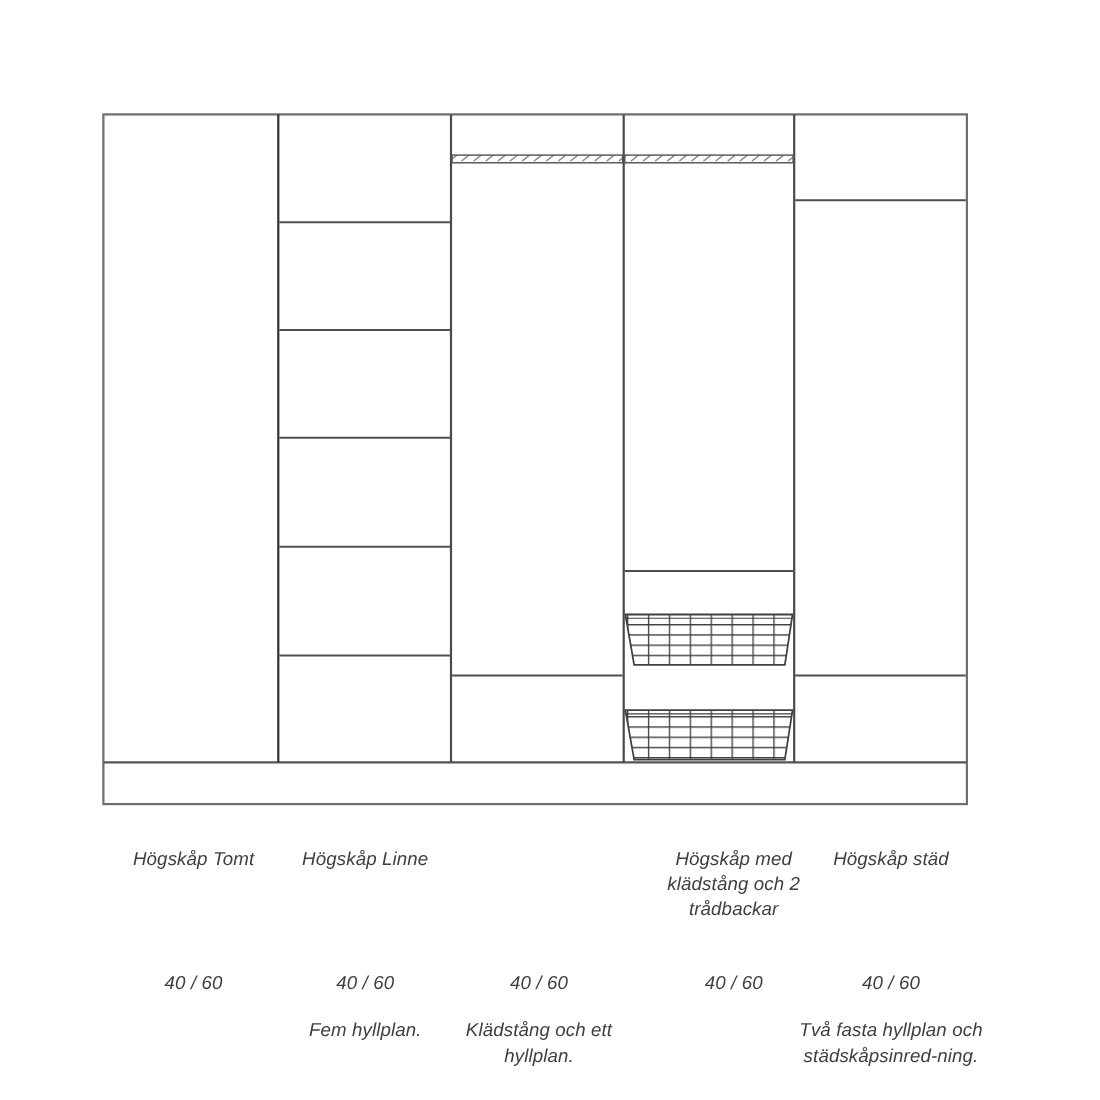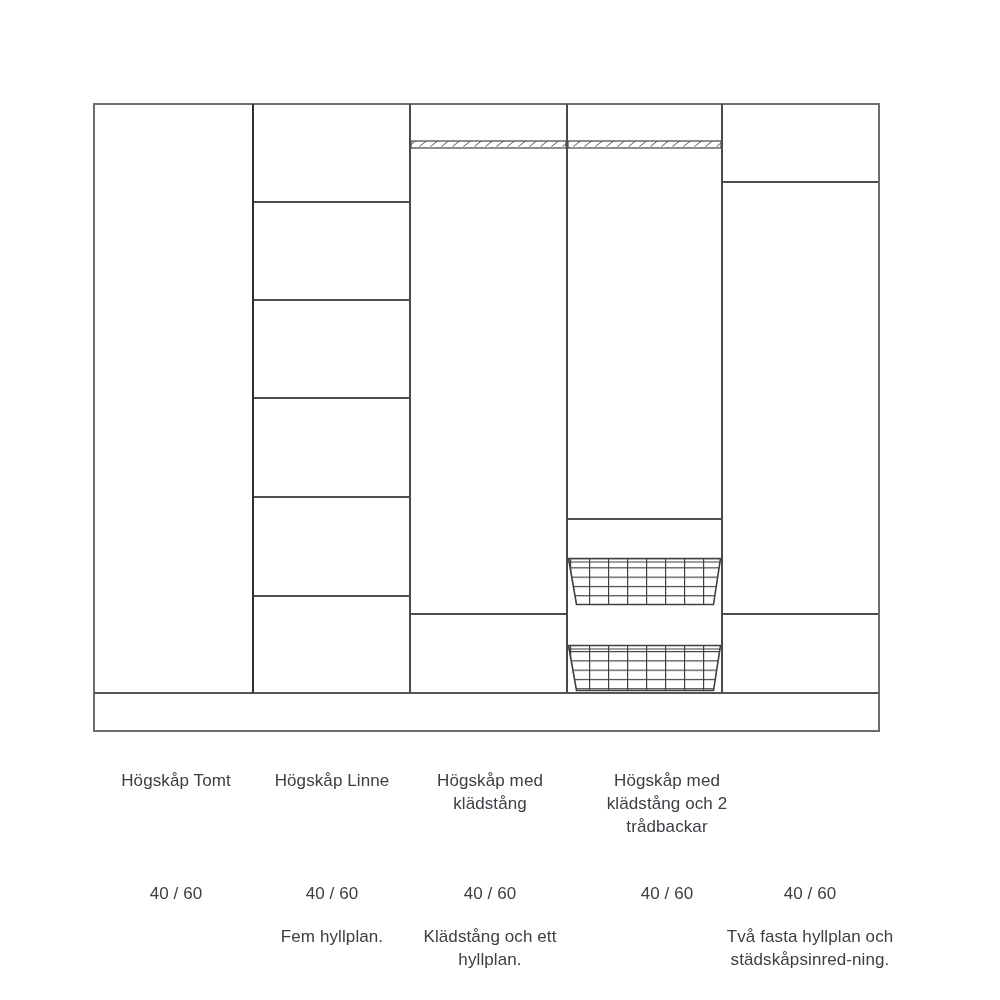--- a/index.html
+++ b/index.html
@@ -21,20 +21,21 @@
     left: 0;
     top: 0;
     width: 1000px;
     height: 1000px;
   }
   .label-col {
     position: absolute;
     top: 0;
     height: 792px;
     pointer-events: none;
+    font-style: italic;
   }
   .cab-name, .cab-size, .cab-desc {
     position: absolute;
     left: 0;
     width: 100%;
     text-align: center;
     font-size: 17px;
     line-height: 23px;
     color: #3c4045;
     letter-spacing: 0.1px;
@@ -109,28 +110,28 @@
     <div class="cab-desc"></div>
   </div>
 
   <div class="label-col" style="left:252px;width:160px;">
     <div class="cab-name">Högskåp Linne</div>
     <div class="cab-size">40 / 60</div>
     <div class="cab-desc">Fem hyllplan.</div>
   </div>
 
   <div class="label-col" style="left:410px;width:160px;">
-    <div class="cab-name">Högskåp med klädstång</div>
     <div class="cab-size">40 / 60</div>
     <div class="cab-desc">Klädstång och ett hyllplan.</div>
   </div>
 
   <div class="label-col" style="left:584px;width:166px;">
     <div class="cab-name">Högskåp med klädstång och 2 trådbackar</div>
     <div class="cab-size">40 / 60</div>
   </div>
 
   <div class="label-col" style="left:722px;width:176px;">
+    <div class="cab-name">Högskåp städ</div>
     <div class="cab-size">40 / 60</div>
     <div class="cab-desc">Två fasta hyllplan och städskåpsinred-ning.</div>
   </div>
 
 </div>
 
 </body></html>

